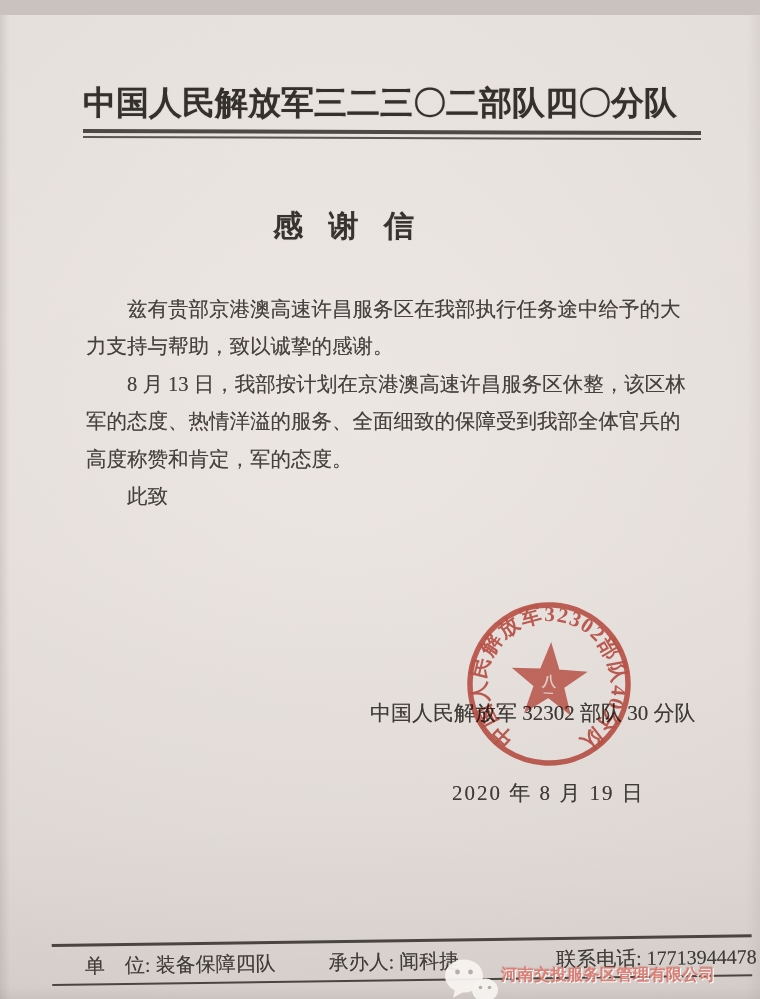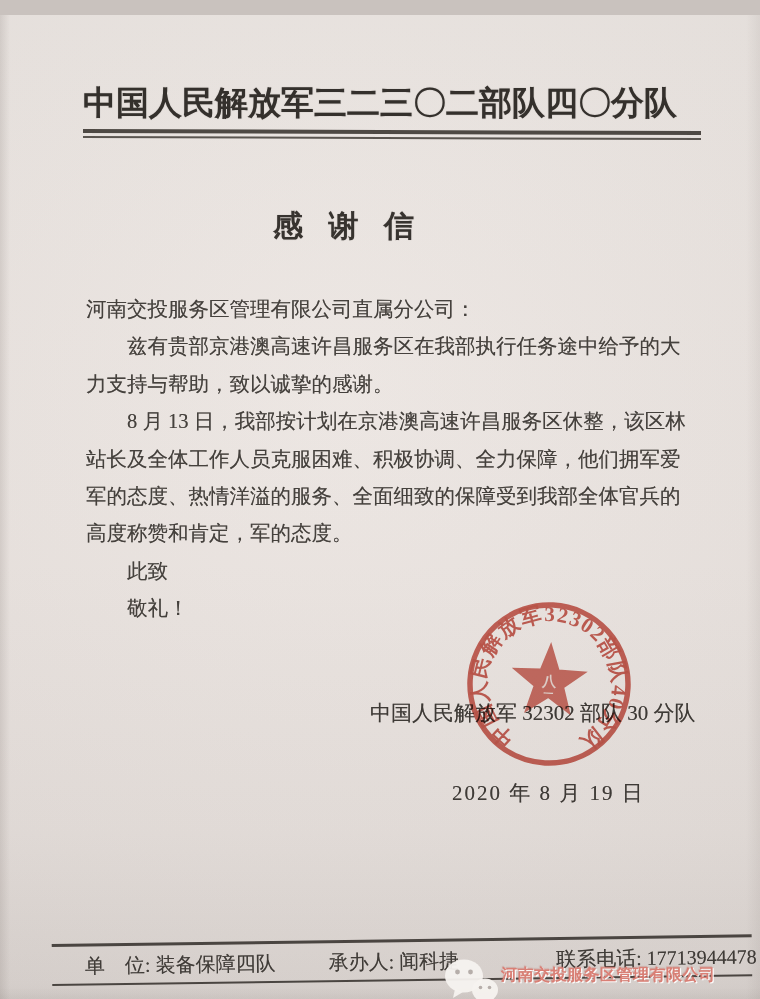--- a/index.html
+++ b/index.html
@@ -105,29 +105,26 @@
 
 <div id="page">
 
   <div id="unit-title" class="abs">中国人民解放军三二三〇二部队四〇分队</div>
   <div id="rule-thick" class="abs"></div>
   <div id="rule-thin" class="abs"></div>
 
   <div id="letter-title" class="abs">感 谢 信</div>
 
   <div id="body-text" class="abs">
-    <div class="bline">河南交投服务区管理有限公司直属分公司：</div>
     <div class="bline">　　兹有贵部京港澳高速许昌服务区在我部执行任务途中给予的大</div>
     <div class="bline">力支持与帮助，致以诚挚的感谢。</div>
     <div class="bline">　　8 月 13 日，我部按计划在京港澳高速许昌服务区休整，该区林</div>
-    <div class="bline">站长及全体工作人员克服困难、积极协调、全力保障，他们拥军爱</div>
     <div class="bline">军的态度、热情洋溢的服务、全面细致的保障受到我部全体官兵的</div>
     <div class="bline">高度称赞和肯定，军的态度。</div>
     <div class="bline">　　此致</div>
-    <div class="bline">　　敬礼！</div>
   </div>
 
   <div id="signature" class="abs">中国人民解放军 32302 部队 30 分队</div>
   <div id="letter-date" class="abs">2020 年 8 月 19 日</div>
 
   <svg id="seal" class="abs" viewBox="-102 -102 204 204" xmlns="http://www.w3.org/2000/svg">
     <circle cx="0" cy="0" r="79" fill="none" stroke="#c4473a" stroke-width="5.5" opacity=".92"></circle>
     <path id="sealTextPath" d="M -31.5 54.56 A 63 63 0 1 1 31.5 54.56" fill="none"></path>
     <text font-size="21" font-weight="bold" fill="#c4473a" opacity=".95" font-family="Liberation Serif, DejaVu Serif, serif">
       <textPath href="#sealTextPath" startOffset="0" textLength="328" lengthAdjust="spacing">中国人民解放军32302部队40分队</textPath>

